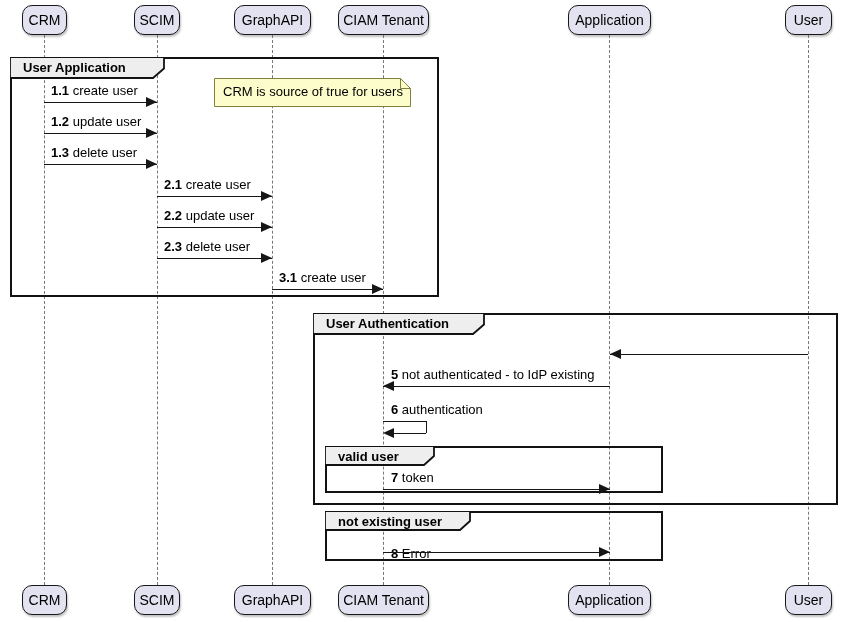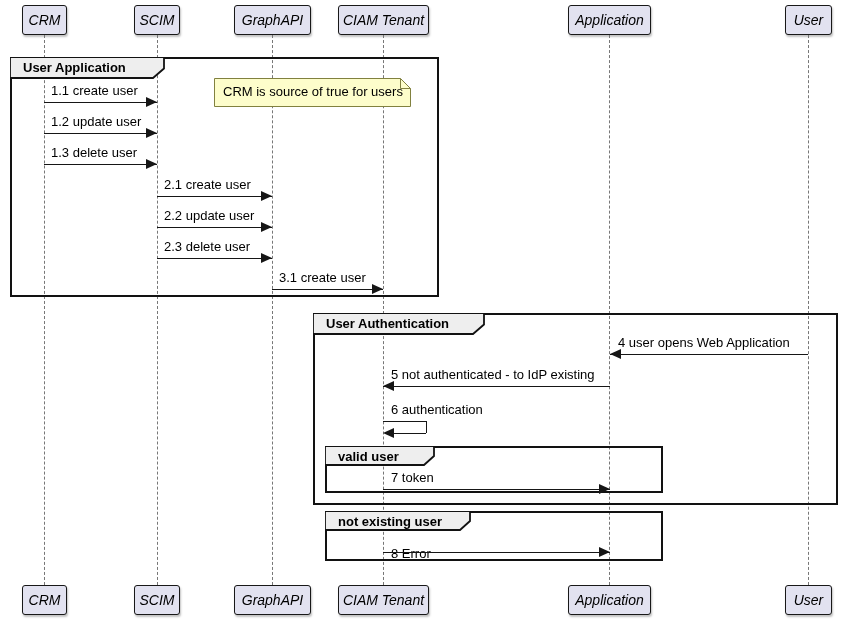--- a/index.html
+++ b/index.html
@@ -2,30 +2,30 @@
 <html><head>
 <meta charset="utf-8">
 <style>
   html,body { margin:0; padding:0; background:#ffffff; }
   .canvas {
     position:relative; width:844px; height:622px; background:#ffffff;
     font-family:"Liberation Sans", sans-serif; overflow:hidden; color:#000;
   }
   .pbox {
     position:absolute; height:30px; background:#E2E2F0; border:1px solid #181818;
-    border-radius:3px; box-sizing:border-box; box-shadow:1px 2px 2px rgba(120,120,120,.45);
-    display:flex; align-items:center; justify-content:center; font-size:14px;font-style:italic;
+    border-radius:10px; box-sizing:border-box; box-shadow:1px 2px 2px rgba(120,120,120,.45);
+    display:flex; align-items:center; justify-content:center; font-size:14px;
   }
   .lifeline { position:absolute; width:0; border-left:1px dashed #777777; }
   .frame { position:absolute; border:2px solid #121212; box-sizing:border-box; }
   .flabel { position:absolute; top:-2px; left:-2px; }
   .flabel svg { display:block; }
   .flabel .ft { position:absolute; top:1px; left:13px; font-size:13px; font-weight:bold; line-height:19px; white-space:nowrap; }
   .msg { position:absolute; font-size:13px; white-space:nowrap; }
-  .msg b { font-weight:normal; }
+  .msg b { font-weight:bold; }
   .mline { position:absolute; height:0; border-top:1px solid #161616; }
   .vline { position:absolute; width:0; border-left:1px solid #161616; }
   .ah-r, .ah-l { position:absolute; width:0; height:0; border-top:5px solid transparent; border-bottom:5px solid transparent; }
   .ah-r { border-left:11px solid #161616; }
   .ah-l { border-right:11px solid #161616; }
   .note { position:absolute;margin-left:48px; }
   .note svg { display:block; }
   .note .nt { position:absolute; left:9px; top:6px; font-size:13px; white-space:nowrap; }
 </style>
 </head>
@@ -143,21 +143,20 @@
   <div class="ah-r" style="left:261px;top:222px;"></div>
 
   <div class="msg" style="left:164px;top:239px;"><b>2.3</b> <span>delete user</span></div>
   <div class="mline" style="left:157px;top:258px;width:115px;"></div>
   <div class="ah-r" style="left:261px;top:253px;"></div>
 
   <div class="msg" style="left:279px;top:270px;"><b>3.1</b> <span>create user</span></div>
   <div class="mline" style="left:272px;top:289px;width:111px;"></div>
   <div class="ah-r" style="left:372px;top:284px;"></div>
 
-  <div class="msg" style="left:618px;top:335px;"><b>4</b> <span>user opens Web Application</span></div>
   <div class="mline" style="left:610px;top:354px;width:198px;"></div>
   <div class="ah-l" style="left:610px;top:349px;"></div>
 
   <div class="msg" style="left:391px;top:367px;"><b>5</b> <span>not authenticated - to IdP existing</span></div>
   <div class="mline" style="left:383px;top:386px;width:227px;"></div>
   <div class="ah-l" style="left:383px;top:381px;"></div>
 
   <div class="msg" style="left:391px;top:402px;"><b>6</b> <span>authentication</span></div>
   <div class="mline" style="left:383px;top:421px;width:43px;"></div>
   <div class="vline" style="left:426px;top:421px;height:12px;"></div>

